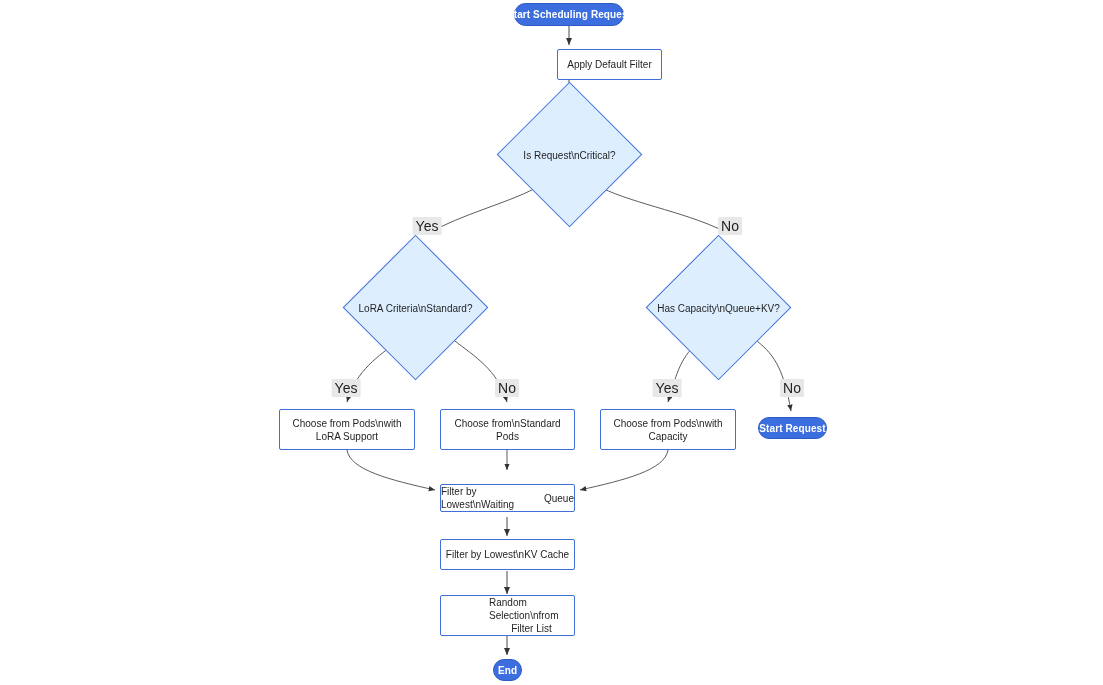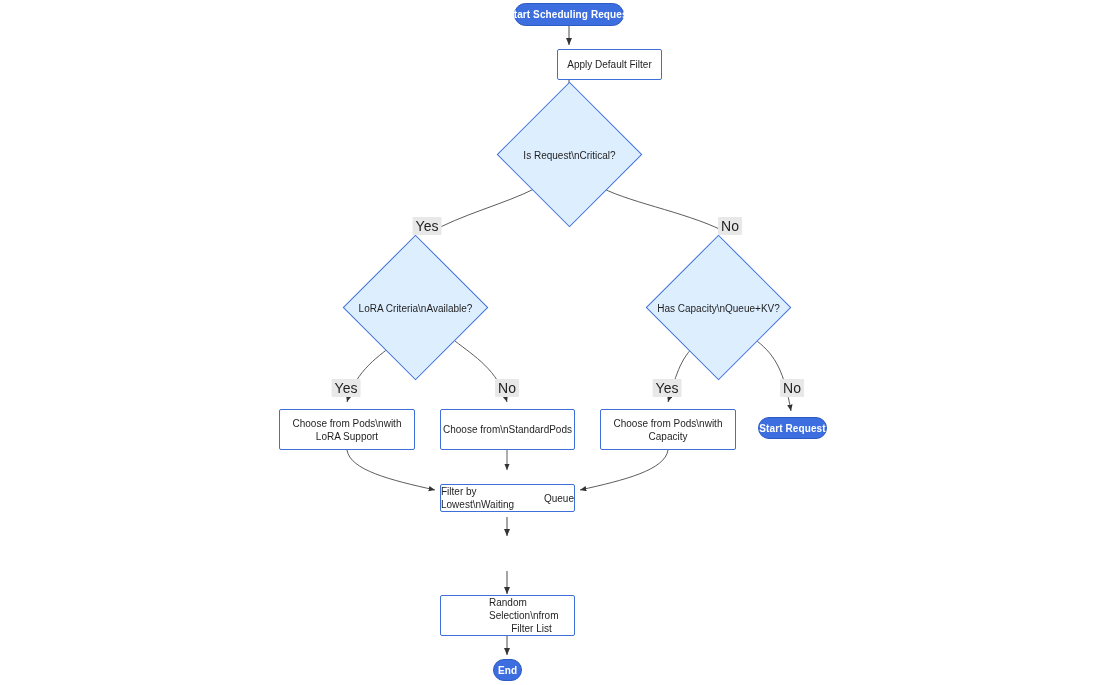--- a/index.html
+++ b/index.html
@@ -158,21 +158,21 @@
   <div class="edge-label" style="left:427px; top:226px;">
     <span>Yes</span>
   </div>
 
   <div class="edge-label" style="left:730px; top:226px;">
     <span>No</span>
   </div>
 
   <div class="decision-wrap" style="left:364px; top:256px; width:103px; height:103px;">
     <div class="decision-shape"></div>
-    <div class="decision-text">LoRA Criteria\nAvailable?</div>
+    <div class="decision-text">LoRA Criteria\nStandard?</div>
   </div>
 
   <div class="decision-wrap" style="left:667px; top:256px; width:103px; height:103px;">
     <div class="decision-shape"></div>
     <div class="decision-text">Has Capacity\nQueue+KV?</div>
   </div>
 
   <div class="edge-label" style="left:346px; top:388px;">
     <span>Yes</span>
   </div>
@@ -187,39 +187,42 @@
 
   <div class="edge-label" style="left:792px; top:388px;">
     <span>No</span>
   </div>
 
   <div class="node process" style="left:279px; top:409px; width:136px; height:41px; flex-direction:column;">
     <span class="label-line">Choose from Pods\nwith</span>
     <span class="label-line">LoRA Support</span>
   </div>
 
-  <div class="node process" style="left:440px; top:409px; width:135px; height:41px; ">
+  <div class="node process" style="left:440px; top:409px; width:135px; height:41px; flex-direction:column;">
     <span class="label-line">Choose from\nStandard</span>
     <span class="label-line">Pods</span>
   </div>
 
   <div class="node process" style="left:600px; top:409px; width:136px; height:41px; flex-direction:column;">
     <span class="label-line">Choose from Pods\nwith</span>
     <span class="label-line">Capacity</span>
   </div>
 
   <div class="node pill" style="left:758px; top:417px; width:69px; height:22px;">
     <span>Start Request</span>
   </div>
 
   <div class="node process" style="left:440px; top:484px; width:135px; height:28px; ">
     <span class="label-line">Filter by Lowest\nWaiting</span>
     <span class="label-line">Queue</span>
   </div>
 
+  <div class="node process" style="left:440px; top:539px; width:135px; height:31px;">
+    <span>Filter by Lowest\nKV Cache</span>
+  </div>
 
   <div class="node process" style="left:440px; top:595px; width:135px; height:41px; flex-direction:column;padding-left:48px;">
     <span class="label-line">Random Selection\nfrom</span>
     <span class="label-line">Filter List</span>
   </div>
 
   <div class="node pill" style="left:493px; top:659px; width:29px; height:22px;">
     <span>End</span>
   </div>
 

